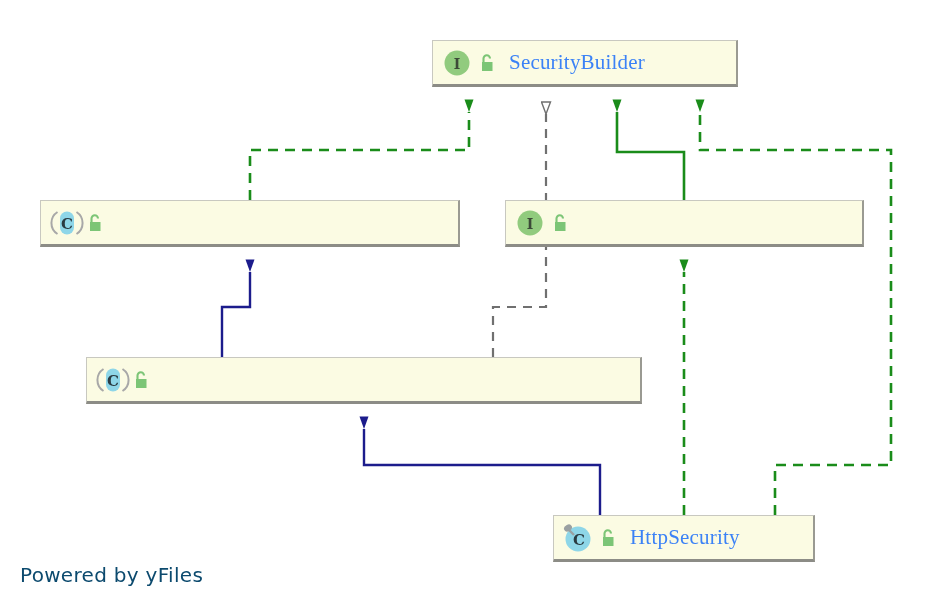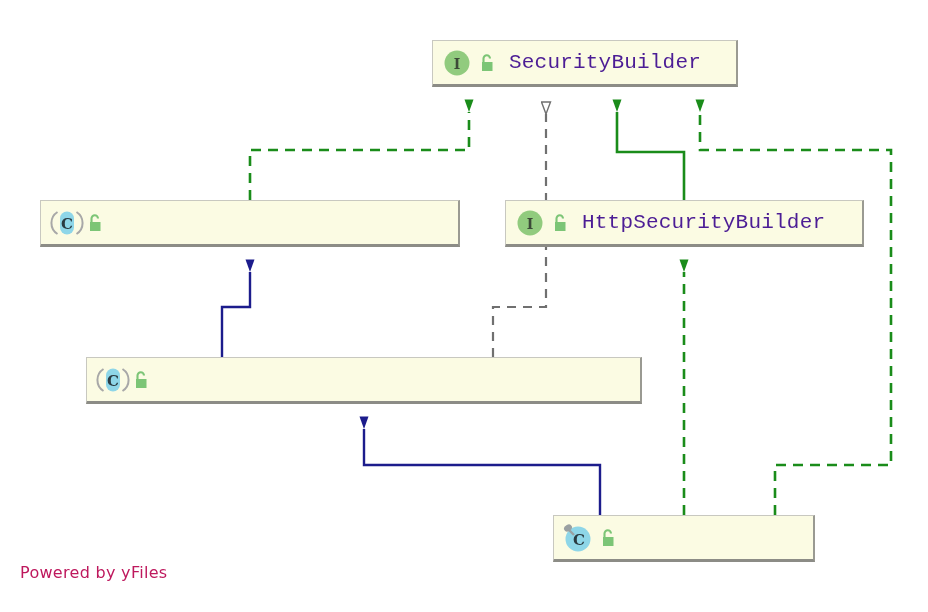--- a/index.html
+++ b/index.html
@@ -30,23 +30,23 @@
     border: 1px solid #c8c8c0;
     border-right-color: #9a9a92;
     border-bottom: 3px solid #8c8c86;
     border-right-width: 2px;
     display: flex;
     align-items: center;
     padding-left: 9px;
     box-shadow: 0 0 0 0 rgba(0,0,0,0);
   }
   .uml-node .node-label {
-    font-family: Liberation Mono, monospace;
+    font-family: Liberation Serif, serif;
     font-size: 21px;
-    color: #4c1d95;
+    color: #3b82f6;
     letter-spacing: 0.2px;
     white-space: nowrap;
     margin-left: 14px;
   }
   .icon-stereotype {
     position: relative;
     width: 30px;
     height: 28px;
     flex: 0 0 auto;
   }
@@ -55,22 +55,22 @@
     width: 18px;
     height: 20px;
     flex: 0 0 auto;
     margin-left: 5px;
   }
   .yfiles-credit {
     position: absolute;
     left: 20px;
     top: 563px;
     font-family: "DejaVu Sans", sans-serif;
-    font-size: 16px;
-    color: #be185d;
+    font-size: 20px;
+    color: #0c4a6e;
     letter-spacing: 0.3px;
     white-space: nowrap;
   }
 </style>
 </head>
 <body>
 
 <div id="diagram-root">
 
   <svg id="edge-layer" viewBox="0 0 928 612" width="928" height="612">
@@ -154,21 +154,20 @@
         <circle cx="15" cy="14" r="12.5" fill="#91cb7e"></circle>
         <text x="15" y="20" text-anchor="middle" font-family="DejaVu Serif, serif" font-size="14" font-weight="bold" fill="#3c4a38">I</text>
       </svg>
     </span>
     <span class="icon-lock">
       <svg viewBox="0 0 18 20" width="18" height="20">
         <path d="M6.5,9 L6.5,5.5 A3.2,3.2 0 0 1 13,5.5" fill="none" stroke="#7cc576" stroke-width="2.1"></path>
         <rect x="5" y="9" width="10.5" height="9" fill="#7cc576"></rect>
       </svg>
     </span>
-    <span class="node-label">HttpSecurityBuilder</span>
   </div>
 
   <div class="uml-node" style="left:86px; top:357px; width:556px; height:47px;">
     <span class="icon-stereotype">
       <svg viewBox="0 0 34 28" width="34" height="28">
         <path d="M7.5,3 A13,13 0 0 0 7.5,25" fill="none" stroke="#a8a8a8" stroke-width="2"></path>
         <path d="M26.5,3 A13,13 0 0 1 26.5,25" fill="none" stroke="#a8a8a8" stroke-width="2"></path>
         <rect x="10" y="2.5" width="14" height="23" rx="7" fill="#8ed6e8"></rect>
         <text x="17" y="20" text-anchor="middle" font-family="DejaVu Serif, serif" font-size="15" font-weight="bold" fill="#2a3b42">C</text>
       </svg>
@@ -191,17 +190,18 @@
         </g>
         <text x="16" y="21" text-anchor="middle" font-family="DejaVu Serif, serif" font-size="15" font-weight="bold" fill="#2a3b42">C</text>
       </svg>
     </span>
     <span class="icon-lock">
       <svg viewBox="0 0 18 20" width="18" height="20">
         <path d="M6.5,9 L6.5,5.5 A3.2,3.2 0 0 1 13,5.5" fill="none" stroke="#7cc576" stroke-width="2.1"></path>
         <rect x="5" y="9" width="10.5" height="9" fill="#7cc576"></rect>
       </svg>
     </span>
+    <span class="node-label">HttpSecurity</span>
   </div>
 
   <div class="yfiles-credit">Powered by yFiles</div>
 
 </div>
 
 </body></html>

